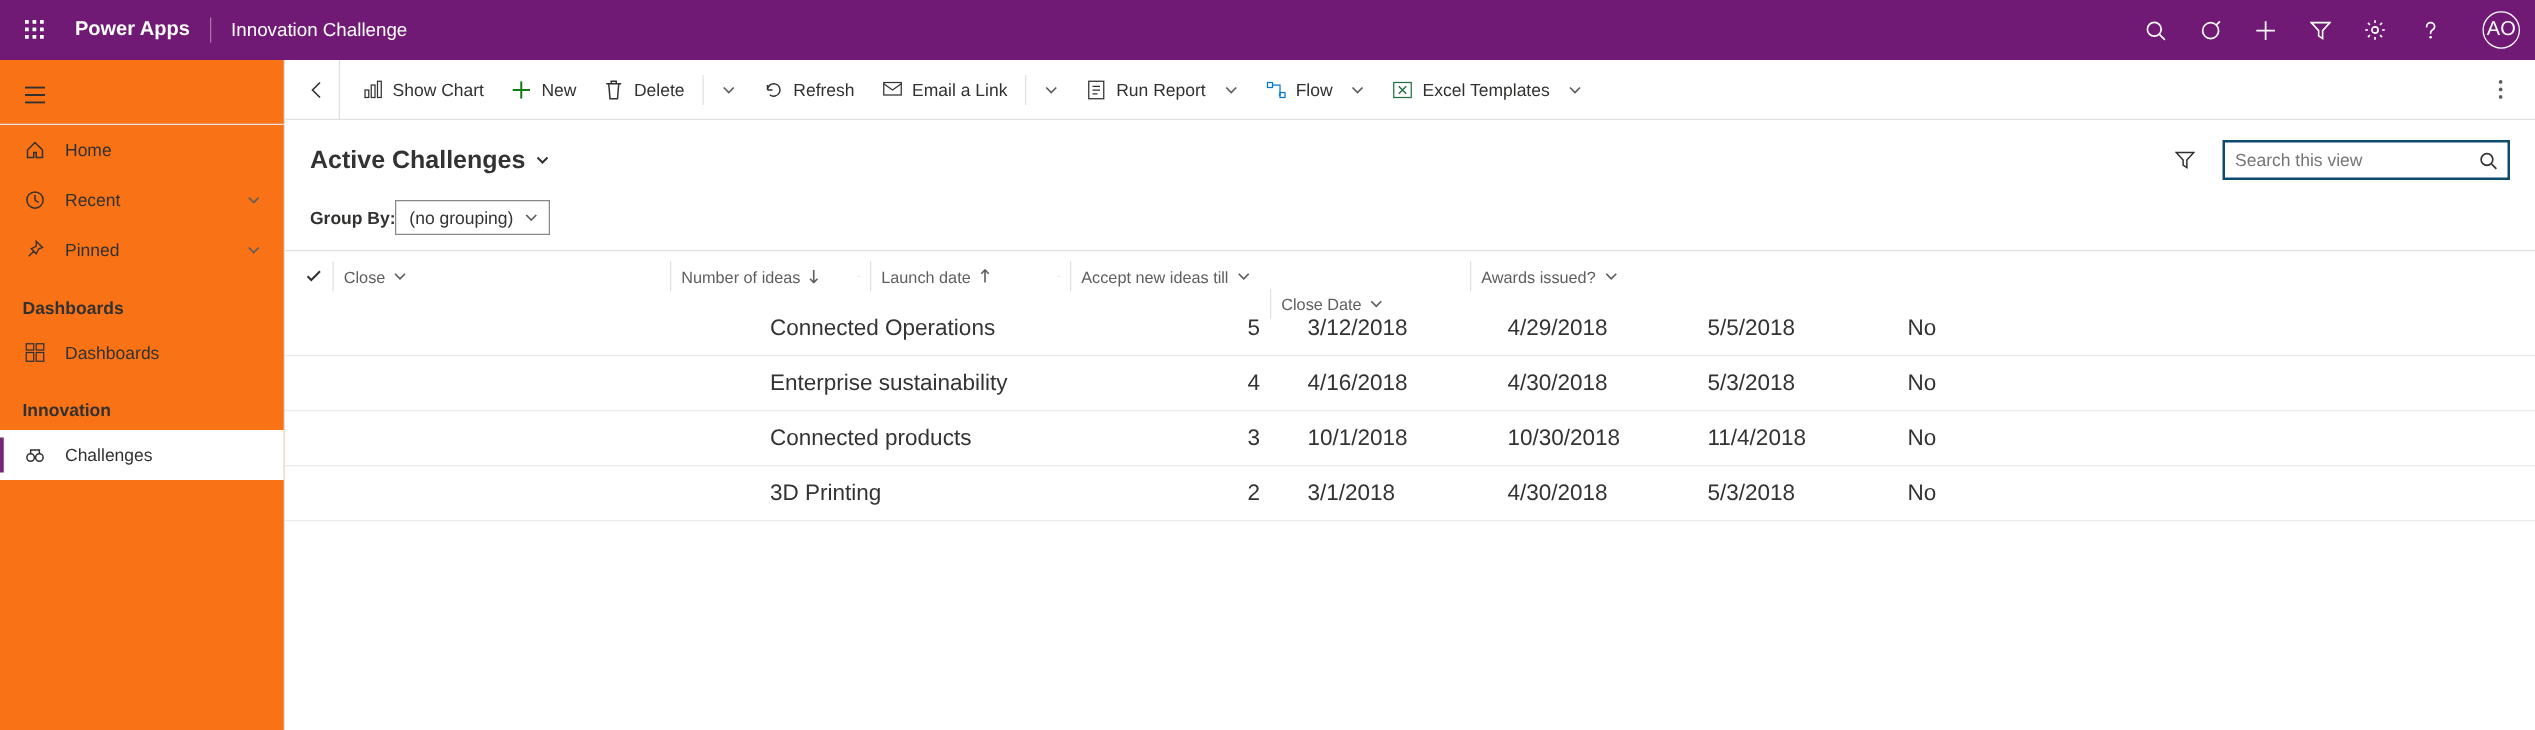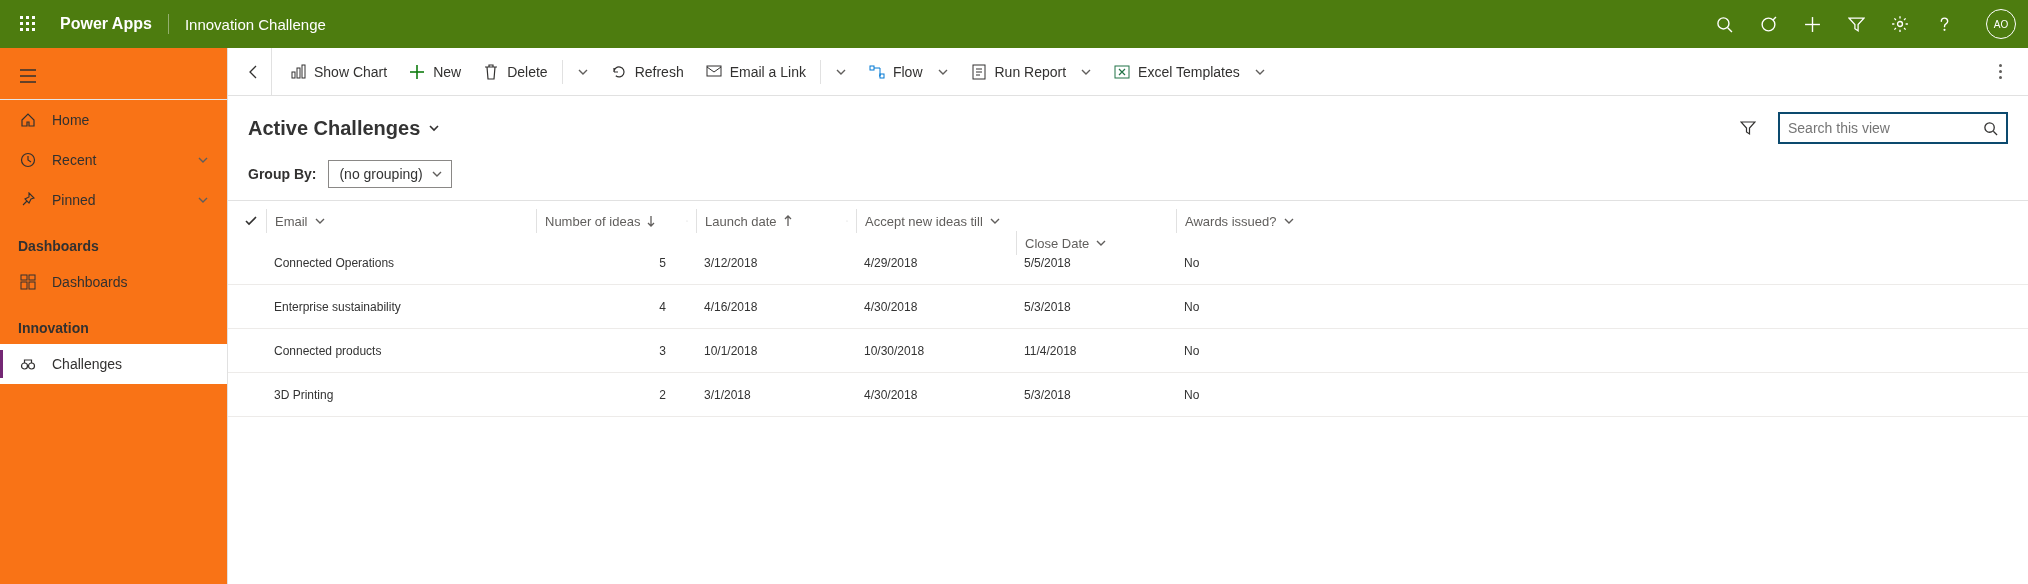--- a/index.html
+++ b/index.html
@@ -1,34 +1,34 @@
 <!DOCTYPE html>
 <html><head>
 <meta charset="utf-8">
 <style>
   * { box-sizing: border-box; margin: 0; padding: 0; font-family: "Segoe UI", Arial, sans-serif; }
   body { background: #fff; color: #333; font-size: 14px; overflow: hidden; }
 
   
   .top-header {
-    background: #4d7c0f;
+    background: #701a75;
     color: #fff;
     height: 48px;
     display: flex;
     align-items: center;
     padding: 0 8px;
   }
   .waffle { width: 40px; display:flex; align-items:center; justify-content:center; cursor:pointer; }
   .brand { font-size: 16px; font-weight: 600; padding: 0 12px; }
   .divider-v { width:1px; height:20px; background: rgba(255,255,255,0.4); margin: 0 4px;}
   .env-name { font-size: 15px; padding: 0 12px; }
   .top-spacer { flex: 1; }
   .top-icons { display:flex; align-items:center; gap: 4px; padding-right: 4px;}
   .top-icon-btn { width:40px; height:48px; display:flex; align-items:center; justify-content:center; cursor:pointer; }
-  .avatar { width:30px; height:30px; border:1px solid #fff; border-radius:50%; display:flex; align-items:center; justify-content:center; font-size:10px; margin-left:18px;}
+  .avatar { width:30px; height:30px; border:1px solid #fff; border-radius:50%; display:flex; align-items:center; justify-content:center; font-size:16px; margin-left:18px;}
 
   
   .shell { display:flex; height: calc(100vh - 48px); }
 
   
   .leftnav {
     width: 228px;
     background: #f97316;
     border-right: 1px solid #e1e1e1;
     padding-top: 4px;
@@ -58,38 +58,38 @@
 
   
   .viewhdr { display:flex; align-items:center; padding: 14px 20px 8px 20px; gap:12px;}
   .view-title { font-size:20px; font-weight:600; display:flex; align-items:center; gap:8px; cursor:pointer;}
   .view-spacer { flex:1; }
   .filter-icon { width:36px; height:36px; display:flex; align-items:center; justify-content:center; cursor:pointer;}
   .search-box { border:2px solid #0c4a6e; height:32px; width:230px; display:flex; align-items:center; padding:0 8px; gap:8px;}
   .search-box input { border:none; outline:none; flex:1; font-size:14px; }
 
   
-  .groupby { display:flex; align-items:center; padding: 6px 20px 12px 20px; gap:12px; font-size:14px;}
+  .groupby { display:flex; align-items:center; padding: 6px 20px 12px 20px; font-size:14px;}
   .groupby-label { font-weight:600; color:#323130;}
   .groupby-select { border:1px solid #8a8886; height:28px; padding:0 28px 0 10px; display:flex; align-items:center; cursor:pointer; position:relative; min-width:120px;}
   .groupby-select .chev { position:absolute; right:8px; }
 
   
   .grid { border-top:1px solid #e1e1e1; }
   .gridhdr { display:flex; align-items:center; height:40px; padding:0 8px; color:#605e5c; font-size:13px;}
   .gridhdr .hsel { width:30px; display:flex; justify-content:center;}
   .gridhdr .hcol { display:flex; align-items:center; gap:6px; padding:0 8px; border-left:1px solid #e1e1e1; height:24px; cursor:pointer; position:relative;}
   .hcol .coldrop { margin-left:auto; padding-left:10px;}
   .col-name { width:270px;}
   .col-num  { width:160px; }
   .col-launch { width:160px;}
   .col-accept { width:160px;}
   .col-close { width:160px;margin-top:44px;}
   .col-awards { width:160px;}
-  .gridrow { display:flex; align-items:center; height:44px; padding:0 8px; border-bottom:1px solid #edebe9; font-size:12px;}
+  .gridrow { display:flex; align-items:center; height:44px; padding:0 8px; border-bottom:1px solid #edebe9; font-size:18px;justify-content:center;}
   .gridrow .csel { width:30px;}
   .gridrow .c-name { width:270px; padding-left:8px;}
   .gridrow .c-num { width:160px; text-align:right; padding-right:30px;}
   .gridrow .c-launch { width:160px; padding-left:8px;}
   .gridrow .c-accept { width:160px; padding-left:8px;}
   .gridrow .c-close { width:160px; padding-left:8px;}
   .gridrow .c-awards { width:160px; padding-left:8px;}
 
   svg { display:block; }
   .chev-down{ width:12px;height:12px;}
@@ -281,42 +281,42 @@
       </div>
       <div class="cmd-sep"></div>
       <div class="cmd-split">
         <svg class="chev-down" viewBox="0 0 12 12">
             <path d="M2 4l4 4 4-4" fill="none" stroke="#605e5c" stroke-width="1.4"></path>
           </svg>
       </div>
 
       <div class="cmd">
         <span class="ico">
-            <svg width="16" height="16" viewBox="0 0 16 16">
-              <rect x="1" y="2" width="4" height="4" fill="none" stroke="#0078d4"></rect>
-              <rect x="11" y="10" width="4" height="4" fill="none" stroke="#0078d4"></rect>
-              <path d="M5 4h6v8h-1" fill="none" stroke="#0078d4"></path>
-            </svg>
-          </span>
-        <span>Flow</span>
-        <svg class="chev-down" viewBox="0 0 12 12" style="margin-left:6px;">
-            <path d="M2 4l4 4 4-4" fill="none" stroke="#605e5c" stroke-width="1.4"></path>
-          </svg>
-      </div>
-
-      <div class="cmd">
-        <span class="ico">
             <svg width="14" height="16" viewBox="0 0 14 16">
               <rect x="1" y="1" width="12" height="14" fill="none" stroke="#323130"></rect>
               <line x1="4" y1="5" x2="10" y2="5" stroke="#323130"></line>
               <line x1="4" y1="8" x2="10" y2="8" stroke="#323130"></line>
               <line x1="4" y1="11" x2="8" y2="11" stroke="#323130"></line>
             </svg>
           </span>
         <span>Run Report</span>
+        <svg class="chev-down" viewBox="0 0 12 12" style="margin-left:6px;">
+            <path d="M2 4l4 4 4-4" fill="none" stroke="#605e5c" stroke-width="1.4"></path>
+          </svg>
+      </div>
+
+      <div class="cmd">
+        <span class="ico">
+            <svg width="16" height="16" viewBox="0 0 16 16">
+              <rect x="1" y="2" width="4" height="4" fill="none" stroke="#0078d4"></rect>
+              <rect x="11" y="10" width="4" height="4" fill="none" stroke="#0078d4"></rect>
+              <path d="M5 4h6v8h-1" fill="none" stroke="#0078d4"></path>
+            </svg>
+          </span>
+        <span>Flow</span>
         <svg class="chev-down" viewBox="0 0 12 12" style="margin-left:6px;">
             <path d="M2 4l4 4 4-4" fill="none" stroke="#605e5c" stroke-width="1.4"></path>
           </svg>
       </div>
 
       <div class="cmd">
         <span class="ico">
             <svg width="16" height="16" viewBox="0 0 16 16">
               <rect x="1" y="2" width="14" height="12" fill="none" stroke="#217346"></rect>
               <path d="M5 5l6 6M11 5l-6 6" stroke="#217346" stroke-width="1.2"></path>
@@ -370,21 +370,21 @@
     </div>
 
     <div class="grid" style="position:relative;">
       <div class="gridhdr">
         <div class="hsel">
           <svg width="14" height="14" viewBox="0 0 14 14">
               <path d="M2 7l3 3 7-7" fill="none" stroke="#323130" stroke-width="1.6"></path>
             </svg>
         </div>
         <div class="hcol col-name">
-          <span>Email</span>
+          <span>Close</span>
           <svg class="chev-down" viewBox="0 0 12 12">
               <path d="M2 4l4 4 4-4" fill="none" stroke="#605e5c" stroke-width="1.4"></path>
             </svg>
         </div>
         <div class="hcol col-num">
           <span>Number of ideas</span>
           <svg width="10" height="12" viewBox="0 0 10 12">
               <path d="M5 1v10M2 8l3 3 3-3" fill="none" stroke="#605e5c" stroke-width="1.3"></path>
             </svg>
           <svg class="chev-down coldrop" viewBox="0 0 12 12">

